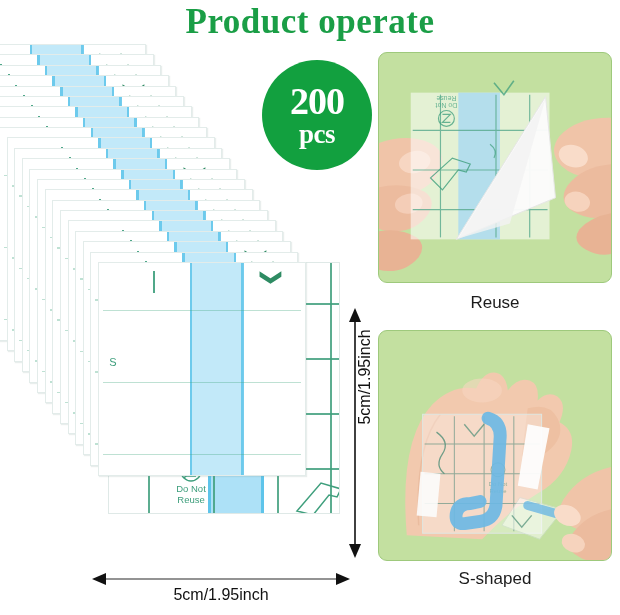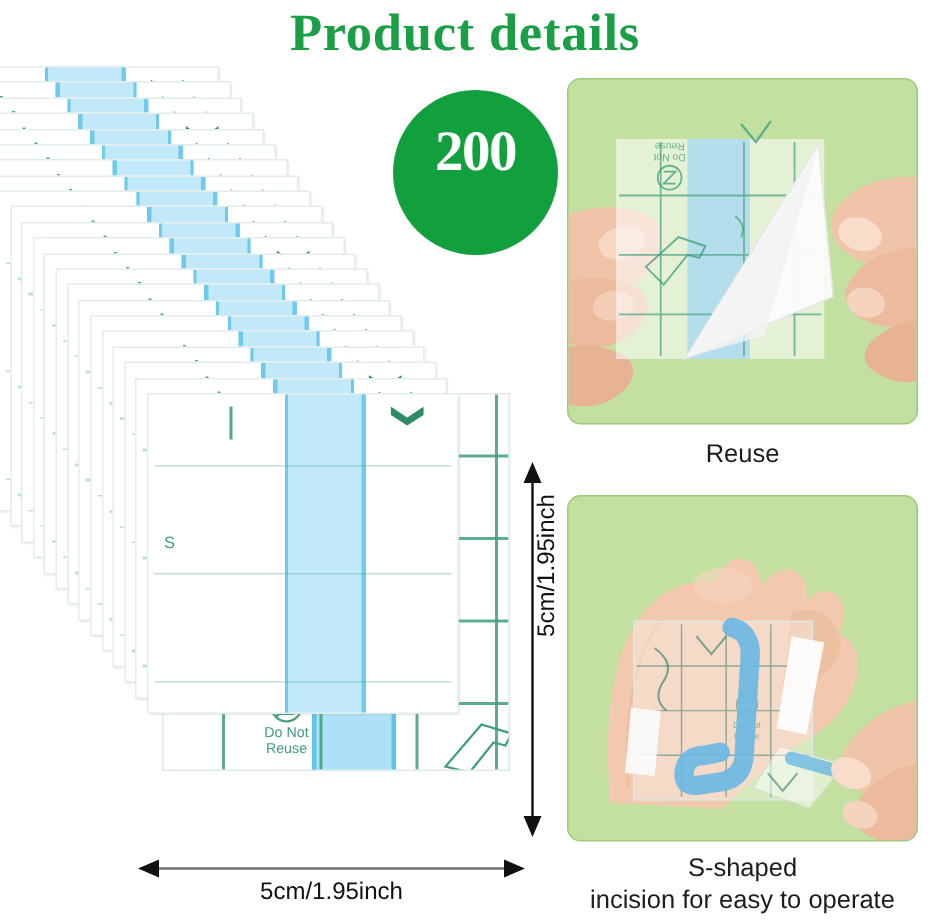--- a/index.html
+++ b/index.html
@@ -249,21 +249,21 @@
   }
   #caption-reuse { left: 378px; top: 292px; width: 234px; }
   #caption-sshape { left: 368px; top: 568px; width: 254px; }
 
   
   .scene { position: absolute; left: 0; top: 0; width: 100%; height: 100%; }
 </style>
 </head>
 <body>
 
-<div id="page-title">Product details</div>
+<div id="page-title">Product operate</div>
 
 <div id="stack-area">
 
 <div class="sheet" style="left: -62px; top: 2px; z-index: 1;">
       <div class="stripe soft" style="background: rgb(173, 225, 247);"></div>
       <div class="stripe-edge" style="left: 44%; background: rgb(94, 196, 234);"></div>
       <div class="stripe-edge" style="left: 69%; background: rgb(94, 196, 234);"></div>
       <div class="gridline-h" style="top: 22%; opacity: 0.35;"></div>
       <div class="gridline-h" style="top: 56%; opacity: 0.35;"></div>
       <div class="gridline-h" style="top: 90%; opacity: 0.35;"></div>
@@ -565,20 +565,21 @@
   <svg viewBox="0 0 14 250" width="14" height="250">
     <line x1="7" y1="10" x2="7" y2="240" stroke="#111111" stroke-width="1.6"></line>
     <polygon points="7,0 1,14 13,14" fill="#111111"></polygon>
     <polygon points="7,250 1,236 13,236" fill="#111111"></polygon>
   </svg>
 </div>
 <div id="dim-v-label">5cm/1.95inch</div>
 
 <div id="badge">
   <span id="badge-count">200</span>
+  <span id="badge-unit">pcs</span>
 </div>
 
 <div id="panel-reuse" class="photo-panel">
   <svg class="scene" viewBox="0 0 234 231" preserveAspectRatio="none">
 
     <g>
       <path d="M-10 95 q34 -16 62 -4 q16 8 10 24 q-8 22 -30 26 q-28 6 -42 -8 Z" fill="#f0c4a8"></path>
       <path d="M-10 138 q32 -10 56 2 q12 8 4 22 q-12 18 -34 18 q-20 0 -26 -12 Z" fill="#ecbb9e"></path>
       <path d="M-10 182 q28 -8 48 4 q10 8 2 20 q-12 14 -30 14 q-16 0 -20 -10 Z" fill="#e8b394"></path>
       <ellipse cx="36" cy="110" rx="16" ry="11" fill="#f7d6c2" transform="rotate(-12 36 110)"></ellipse>
@@ -669,14 +670,13 @@
     <g>
       <path d="M240 136 q-36 6 -54 34 q-10 16 6 26 q20 12 40 0 q18 -12 20 -34 Z" fill="#f0c4a8"></path>
       <path d="M244 178 q-34 4 -50 28 q-8 14 8 22 q18 10 34 0 q14 -10 16 -28 Z" fill="#ecbb9e"></path>
       <ellipse cx="190" cy="186" rx="14" ry="10" fill="#f9dcc9" transform="rotate(24 190 186)"></ellipse>
       <ellipse cx="196" cy="214" rx="12" ry="9" fill="#f6d3bd" transform="rotate(20 196 214)"></ellipse>
     </g>
   </svg>
 </div>
 <div id="caption-sshape" class="caption">
   <span>S-shaped</span><br>
-  <span>incision for easy to operate</span>
 </div>
 
 </body></html>

